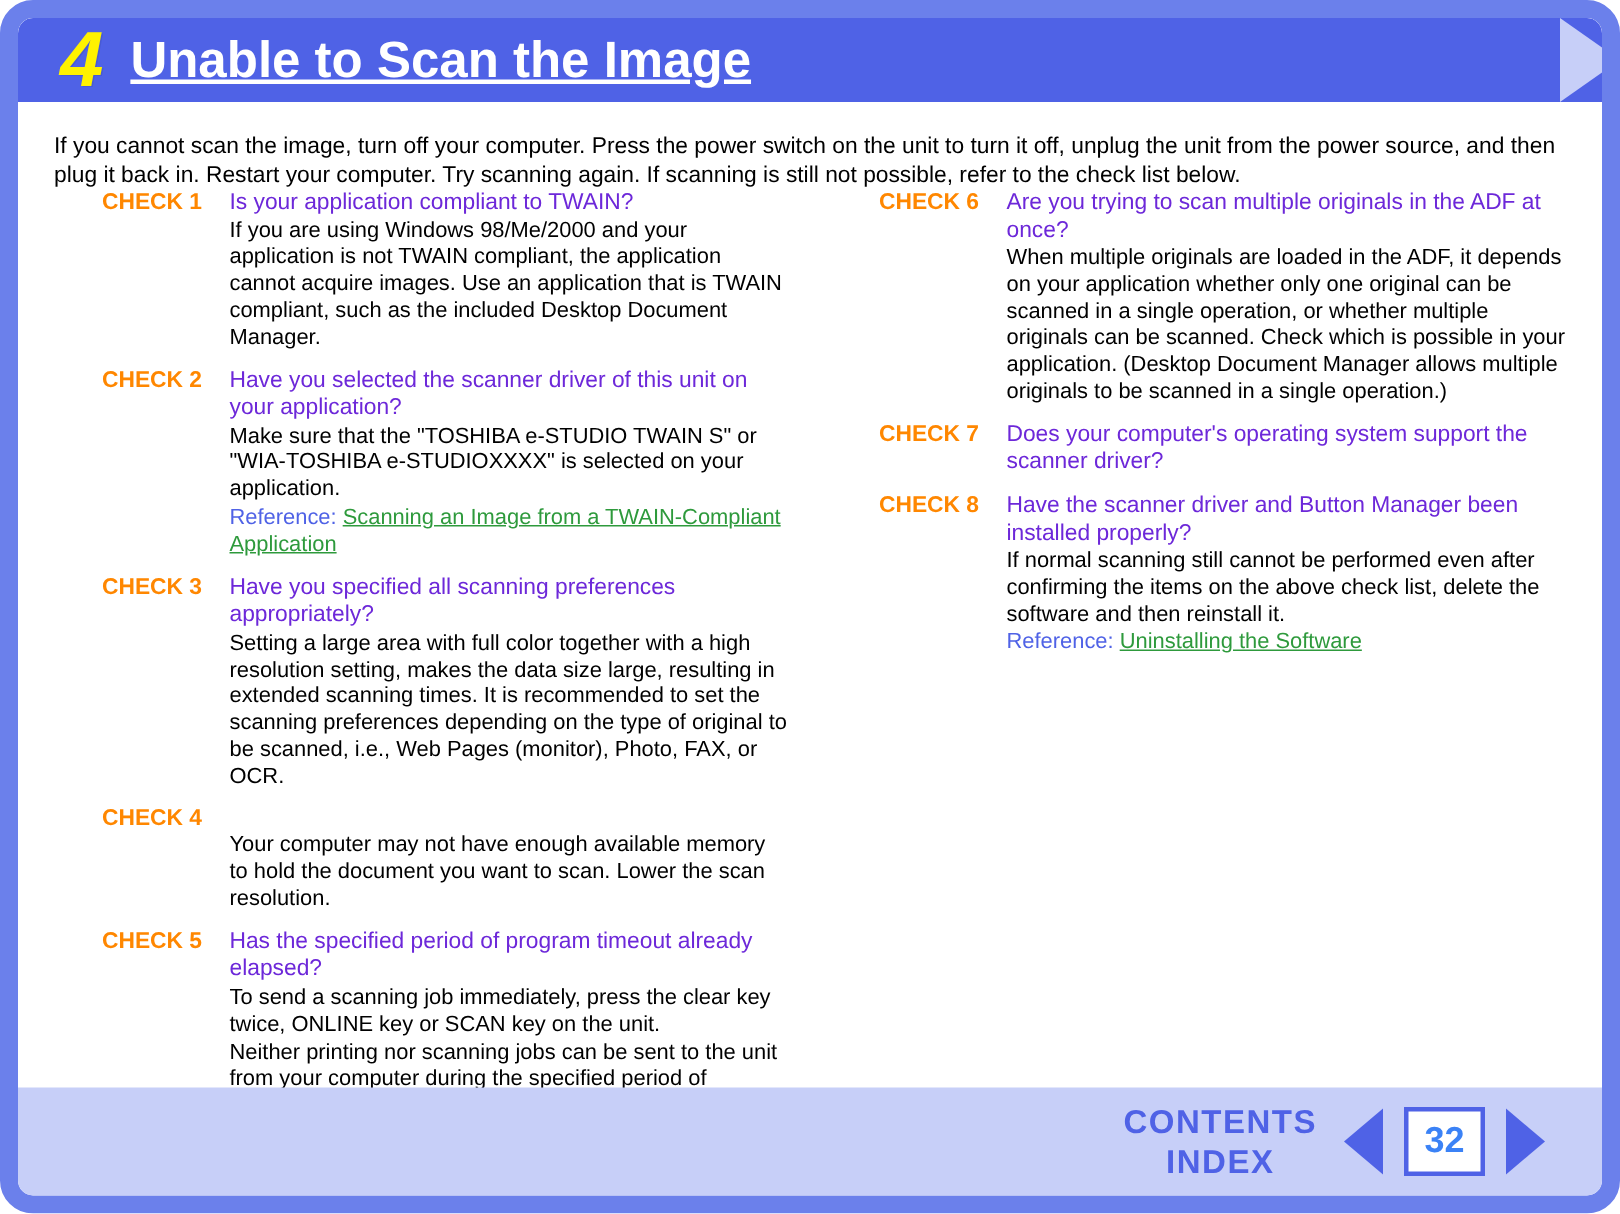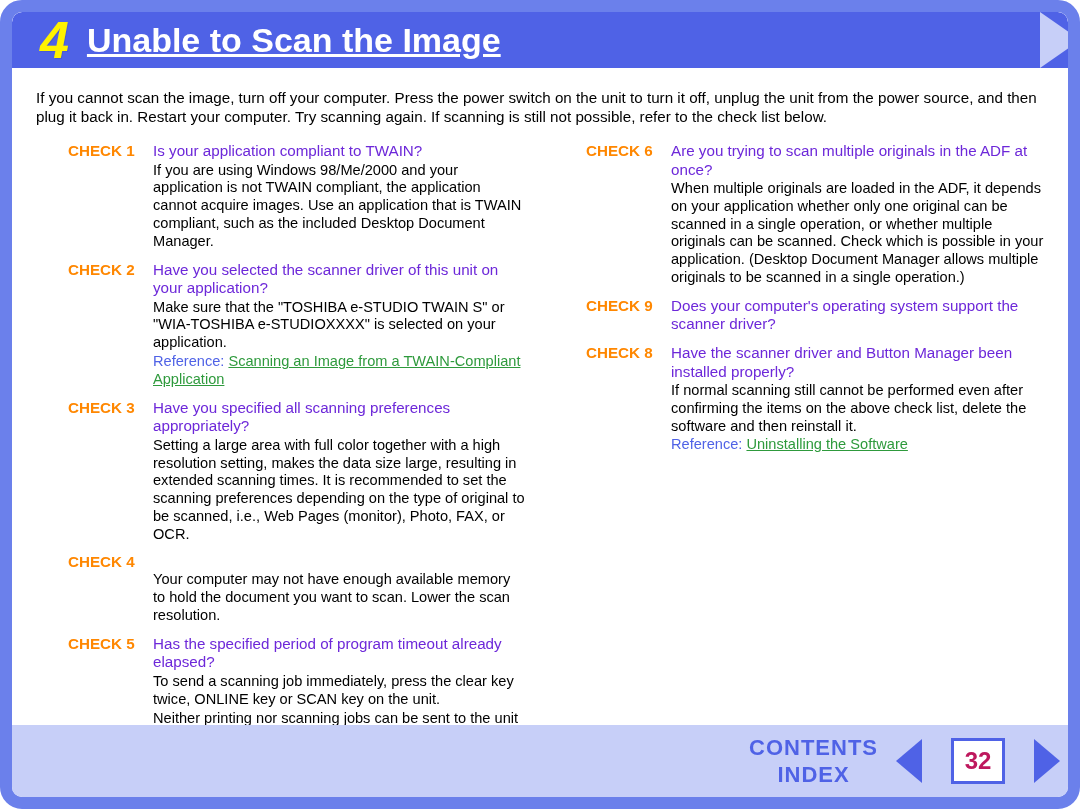--- a/index.html
+++ b/index.html
@@ -51,21 +51,21 @@
     height: 56px;
     background: #c7cff8;
     clip-path: polygon(0 0, 100% 50%, 0 100%);
   }
   .content-area {
     padding: 20px 24px 92px 24px;
   }
   .intro {
     font-size: 15.2px;
     line-height: 1.25;
-    margin-bottom: 16px;
+    margin-bottom: 0;
   }
   .columns {
     display: flex;
     gap: 28px;
   }
   .col { flex: 1; margin-left: 32px; }
   .check-block { margin-bottom: 10px; }
   .check-row { display: flex; align-items: flex-start; }
   .check-label {
     color: #ff8700;
@@ -103,21 +103,21 @@
   .nav-bar {
     position: absolute;
     bottom: 0;
     left: 0;
     right: 0;
     height: 72px;
     background: #c7cff8;
     display: flex;
     align-items: center;
     justify-content: flex-end;
-    padding-right: 8px;
+    padding-right: 38px;
     gap: 10px;
   }
   .nav-links {
     display: flex;
     flex-direction: column;
     align-items: center;
     gap: 0;
     margin-right: 8px;
   }
   .nav-link {
@@ -139,22 +139,22 @@
   .page-num-box {
     background: #fff;
     border: 3px solid #4f62e6;
     width: 54px;
     height: 46px;
     display: flex;
     align-items: center;
     justify-content: center;
     font-size: 24px;
     font-weight: bold;
-    color: #be185d;
-    margin: 0 19px;
+    color: #3b82f6;
+    margin: 0 4px;
   }
 </style>
 </head>
 <body>
 
 <div class="outer-frame">
 
   <div class="title-bar">
     <div class="chapter-num">4</div>
     <div class="page-title">Unable to Scan the Image</div>
@@ -223,21 +223,21 @@
         <div class="check-block">
           <div class="check-row">
             <span class="check-label">CHECK 6</span>
             <span class="check-question">Are you trying to scan multiple originals in the ADF at once?</span>
           </div>
           <div class="check-body">When multiple originals are loaded in the ADF, it depends on your application whether only one original can be scanned in a single operation, or whether multiple originals can be scanned. Check which is possible in your application. (Desktop Document Manager allows multiple originals to be scanned in a single operation.)</div>
         </div>
 
         <div class="check-block">
           <div class="check-row">
-            <span class="check-label">CHECK 9</span>
+            <span class="check-label">CHECK 7</span>
             <span class="check-question">Does your computer's operating system support the scanner driver?</span>
           </div>
         </div>
 
         <div class="check-block">
           <div class="check-row">
             <span class="check-label">CHECK 8</span>
             <span class="check-question">Have the scanner driver and Button Manager been installed properly?</span>
           </div>
           <div class="check-body">If normal scanning still cannot be performed even after confirming the items on the above check list, delete the software and then reinstall it.</div>

